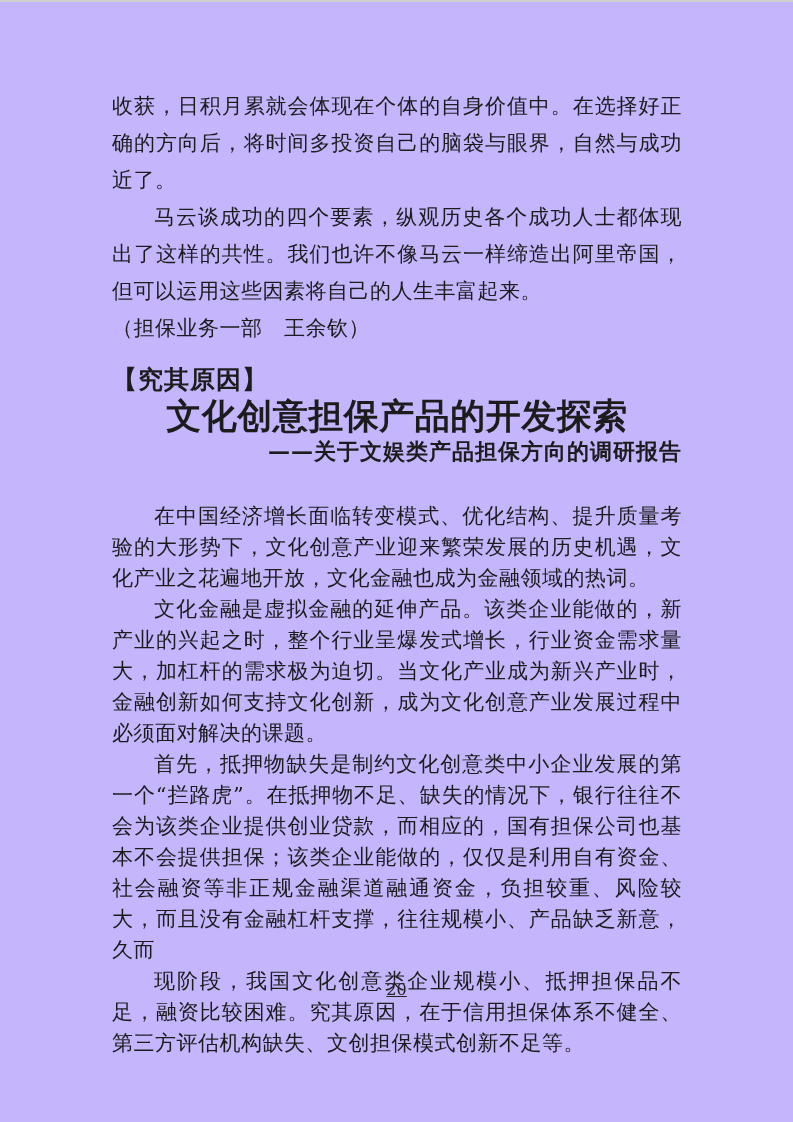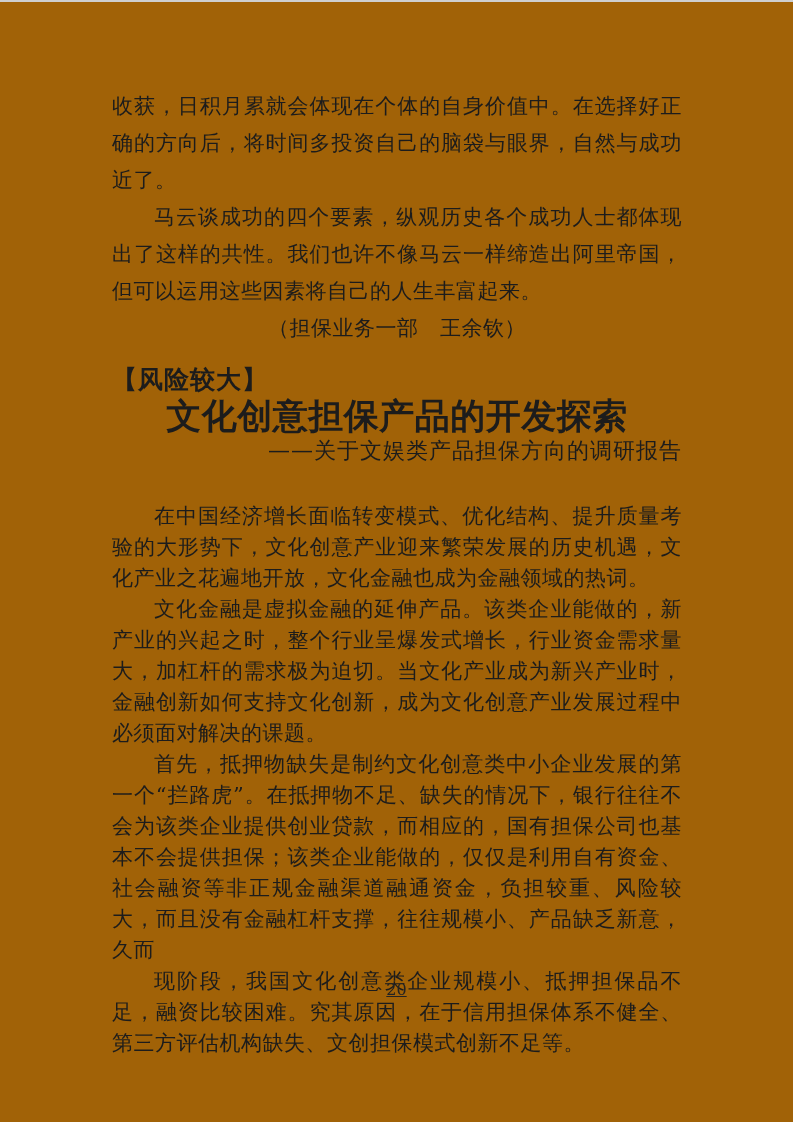--- a/index.html
+++ b/index.html
@@ -5,21 +5,21 @@
   html, body {
     margin: 0;
     padding: 0;
     background: #e8e8e8;
   }
   .page {
     position: relative;
     width: 793px;
     height: 1122px;
     margin: 0 auto;
-    background: #a16207;
+    background: #c4b5fd;
     overflow: hidden;
     font-family: "DejaVu Serif", "Liberation Serif", serif;
     color: #1c1c1c;
   }
   .scan-edge {
     position: absolute;
     top: 0; left: 0;
     width: 100%;
     height: 2px;
     background: #cfcfcf;
@@ -38,21 +38,21 @@
     line-height: 37px;
     text-align: justify;
     text-justify: inter-character;
   }
   .prev-article p {
     margin: 0;
   }
   .p-continuation { text-indent: 0; }
   .p-indent { text-indent: 2em; }
   .attribution {
-    text-align: center;
+    text-align: left;
     text-indent: 0;
   }
   
   .section-header {
     margin-top: 14px;
     font-size: 25px;
     line-height: 37px;
     font-weight: bold;
     letter-spacing: 1px;
   }
@@ -60,21 +60,21 @@
     font-family: "DejaVu Sans", "Liberation Sans", sans-serif;
     font-weight: bold;
     font-size: 35px;
     line-height: 36px;
     text-align: center;
     letter-spacing: 0.5px;
   }
   .article-subtitle {
     font-size: 22px;
     line-height: 34px;
-    font-weight: normal;
+    font-weight: bold;
     text-align: right;
     letter-spacing: 1px;
   }
   .article-body {
     margin-top: 33px;
     font-size: 21px;
     letter-spacing: 0.5px;
     line-height: 31px;
     text-align: justify;
     text-justify: inter-character;
@@ -102,21 +102,21 @@
   <div class="scan-edge"></div>
 
   <div class="content">
 
     <div class="prev-article">
       <p class="p-continuation">收获，日积月累就会体现在个体的自身价值中。在选择好正确的方向后，将时间多投资自己的脑袋与眼界，自然与成功近了。</p>
       <p class="p-indent">马云谈成功的四个要素，纵观历史各个成功人士都体现出了这样的共性。我们也许不像马云一样缔造出阿里帝国，但可以运用这些因素将自己的人生丰富起来。</p>
       <p class="attribution">（担保业务一部　王余钦）</p>
     </div>
 
-    <div class="section-header">【风险较大】</div>
+    <div class="section-header">【究其原因】</div>
 
     <h1 class="article-title" style="margin:0;">文化创意担保产品的开发探索</h1>
 
     <div class="article-subtitle">——关于文娱类产品担保方向的调研报告</div>
 
     <div class="article-body">
       <p>在中国经济增长面临转变模式、优化结构、提升质量考验的大形势下，文化创意产业迎来繁荣发展的历史机遇，文化产业之花遍地开放，文化金融也成为金融领域的热词。</p>
       <p>文化金融是虚拟金融的延伸产品。该类企业能做的，新产业的兴起之时，整个行业呈爆发式增长，行业资金需求量大，加杠杆的需求极为迫切。当文化产业成为新兴产业时，金融创新如何支持文化创新，成为文化创意产业发展过程中必须面对解决的课题。</p>
       <p>首先，抵押物缺失是制约文化创意类中小企业发展的第一个“拦路虎”。在抵押物不足、缺失的情况下，银行往往不会为该类企业提供创业贷款，而相应的，国有担保公司也基本不会提供担保；该类企业能做的，仅仅是利用自有资金、社会融资等非正规金融渠道融通资金，负担较重、风险较大，而且没有金融杠杆支撑，往往规模小、产品缺乏新意，久而</p>
       <p>现阶段，我国文化创意类企业规模小、抵押担保品不足，融资比较困难。究其原因，在于信用担保体系不健全、第三方评估机构缺失、文创担保模式创新不足等。</p>

